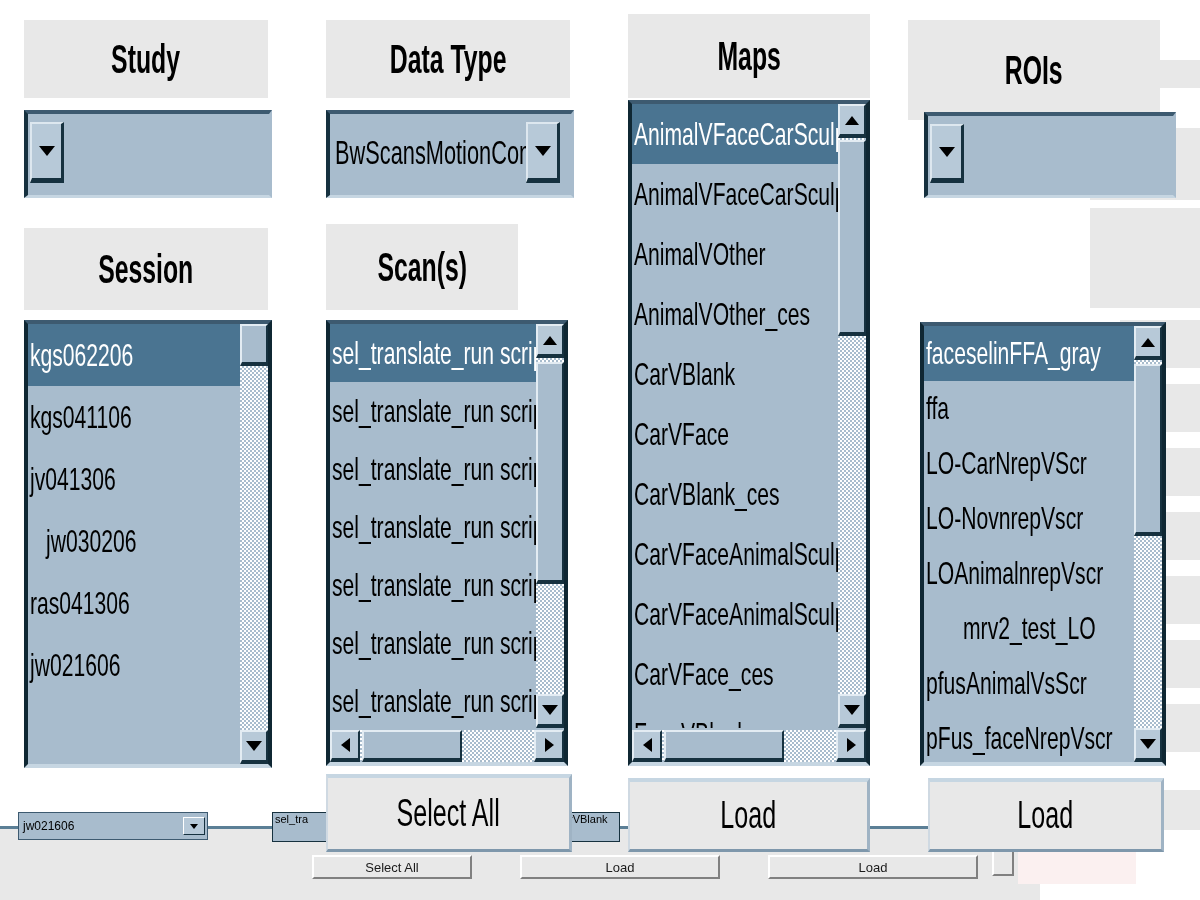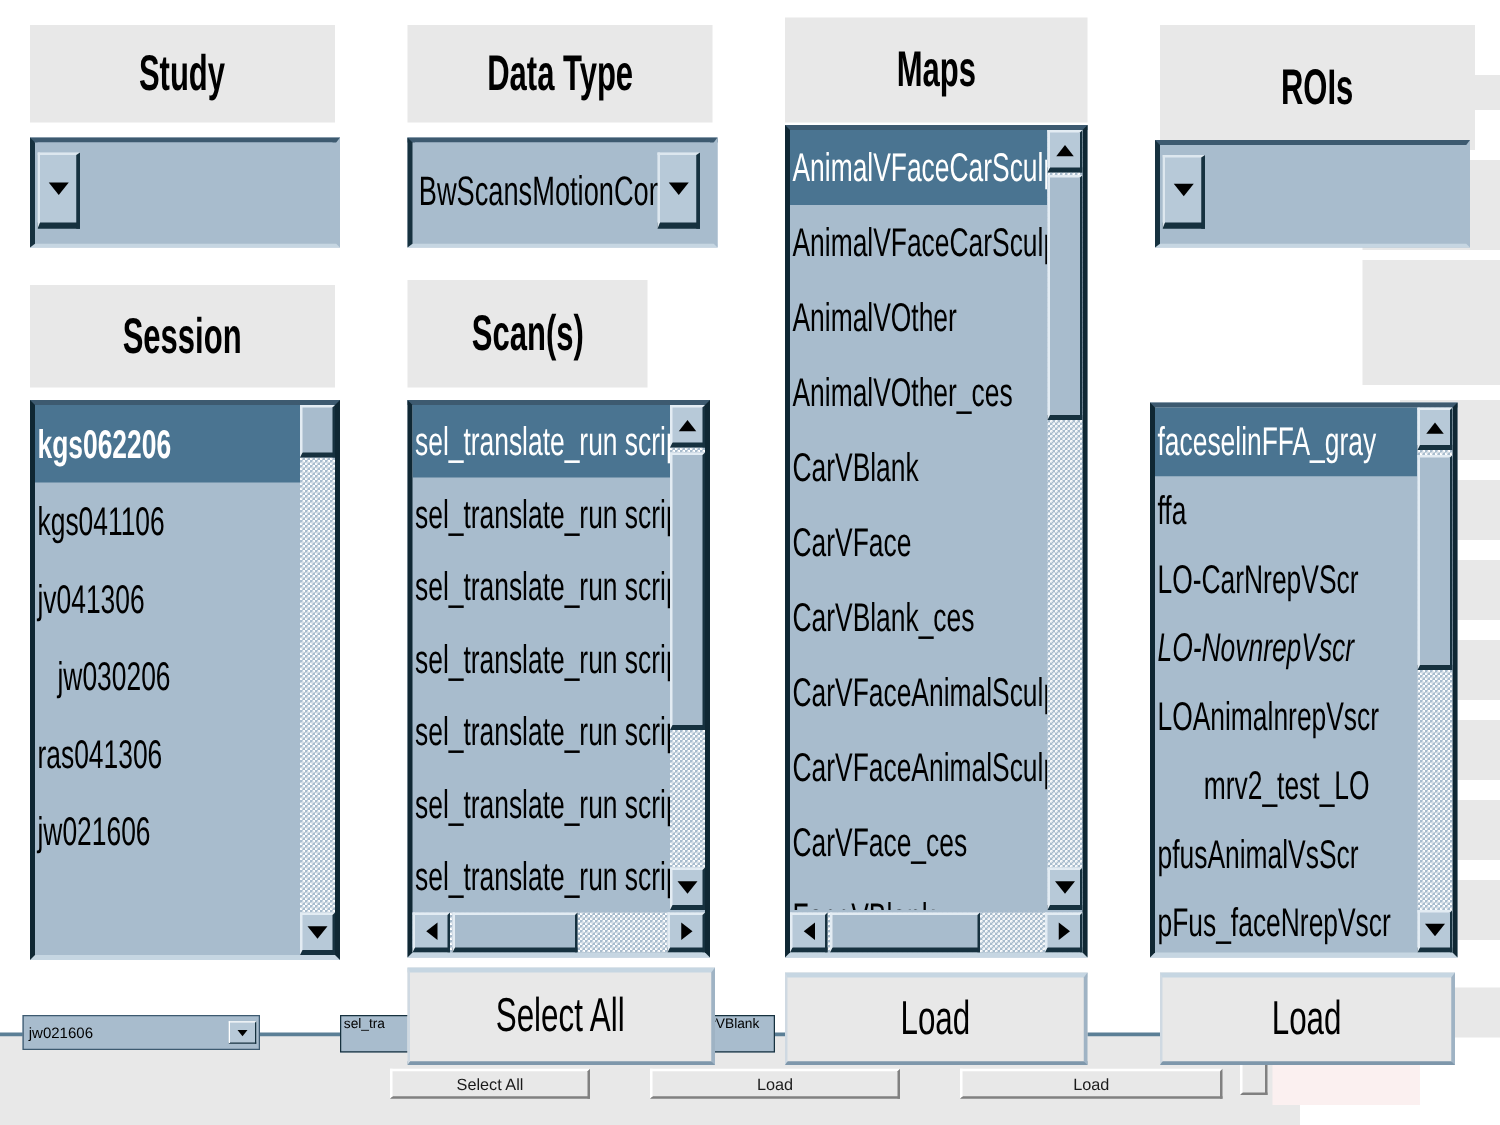--- a/index.html
+++ b/index.html
@@ -337,42 +337,42 @@
     <div class="hs-thumb" style="left:32px;width:120px;"></div>
     <div class="hs-btn" style="right:0;">
         <div class="arrow-rt"></div>
       </div>
   </div>
 </div>
 <div class="bigbtn" style="left:628px;top:778px;width:242px;height:74px;">
   <span>Load</span>
 </div>
 
-<div class="title-panel" style="left:928px;top:20px;width:252px;height:100px;">
+<div class="title-panel" style="left:908px;top:20px;width:252px;height:100px;">
   <span>ROIs</span>
 </div>
 <div class="combo" style="left:924px;top:112px;width:252px;height:86px;">
   <div class="combo-inner">
     <div class="combo-arrowbox">
         <div class="arrow-dn"></div>
       </div>
   </div>
 </div>
 <div class="listbox" style="left:920px;top:322px;width:246px;height:444px;">
   <div class="list-items" id="rois-list" style="right:28px;bottom:0;">
       <div class="list-item sel" style="height: 55px; line-height: 55px;">
         <span>faceselinFFA_gray</span>
       </div>
       <div class="list-item" style="height: 55px; line-height: 55px;">
         <span>ffa</span>
       </div>
       <div class="list-item" style="height: 55px; line-height: 55px;">
         <span>LO-CarNrepVScr</span>
       </div>
-      <div class="list-item" style="height: 55px; line-height: 55px; font-style: italic;">
+      <div class="list-item" style="height: 55px; line-height: 55px;">
         <span>LO-NovnrepVscr</span>
       </div>
       <div class="list-item" style="height: 55px; line-height: 55px;">
         <span>LOAnimalnrepVscr</span>
       </div>
       <div class="list-item" style="height: 55px; line-height: 55px; padding-left: 39px;">
         <span>mrv2_test_LO</span>
       </div>
       <div class="list-item" style="height: 55px; line-height: 55px;">
         <span>pfusAnimalVsScr</span>
@@ -393,21 +393,21 @@
 </div>
 <div class="bigbtn" style="left:928px;top:778px;width:236px;height:74px;">
   <span>Load</span>
 </div>
 
 <div class="title-panel" style="left:24px;top:228px;width:244px;height:82px;">
   <span>Session</span>
 </div>
 <div class="listbox" style="left:24px;top:320px;width:248px;height:448px;">
   <div class="list-items" id="session-list" style="right:28px;bottom:0;">
-      <div class="list-item sel" style="height: 62px; line-height: 62px; font-weight: bold;">
+      <div class="list-item sel" style="height: 62px; line-height: 62px;">
         <span>kgs062206</span>
       </div>
       <div class="list-item" style="height: 62px; line-height: 62px;">
         <span>kgs041106</span>
       </div>
       <div class="list-item" style="height: 62px; line-height: 62px;">
         <span>jv041306</span>
       </div>
       <div class="list-item" style="height: 62px; line-height: 62px; margin-left: 16px;">
         <span>jw030206</span>

